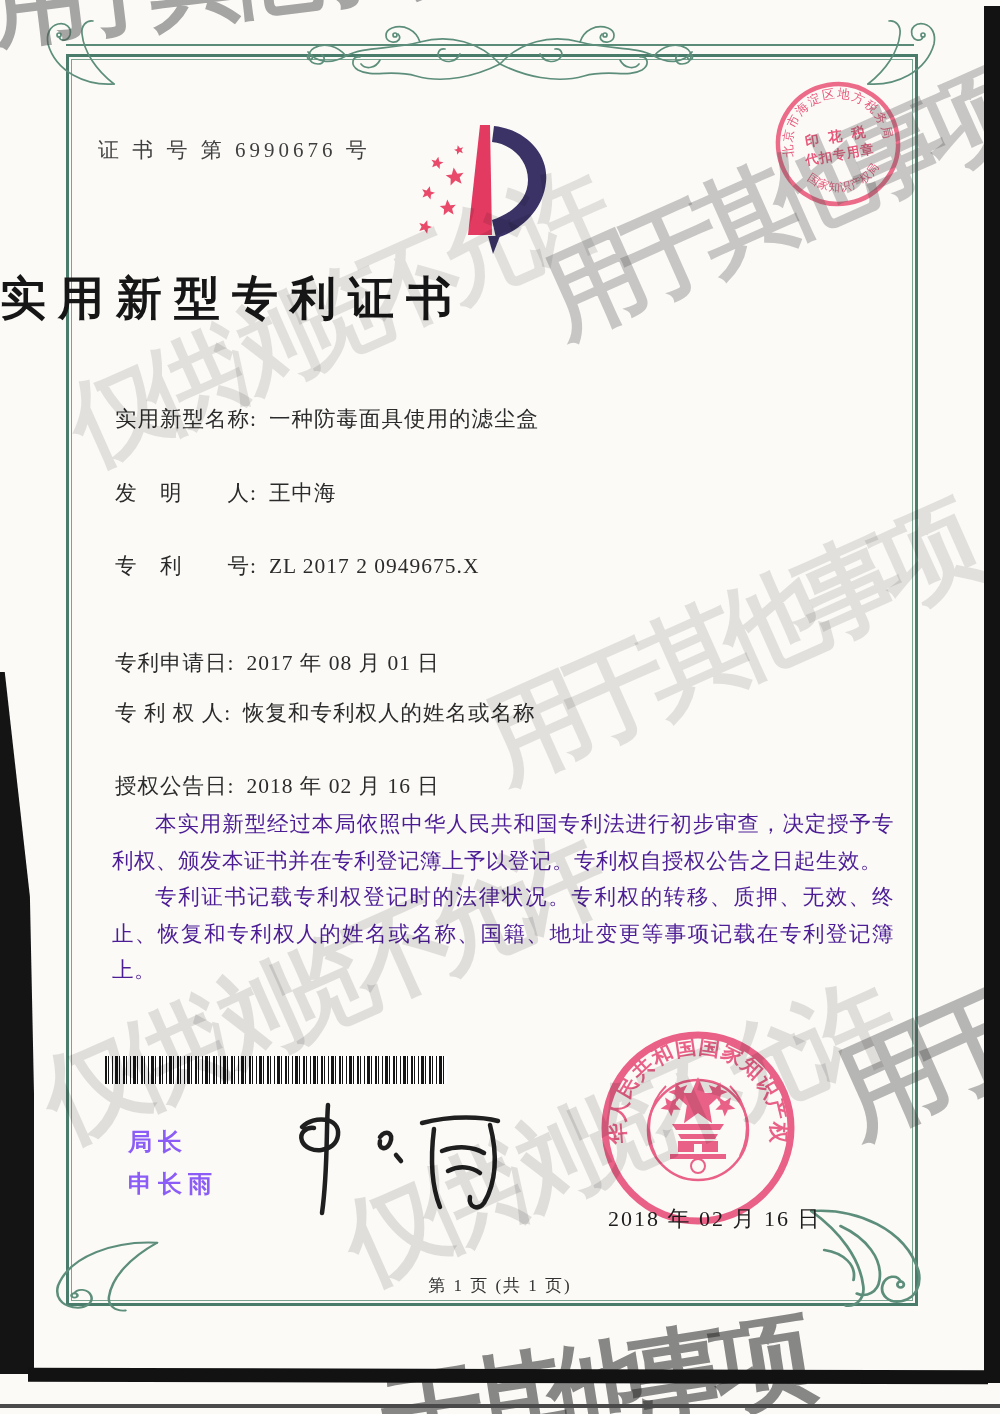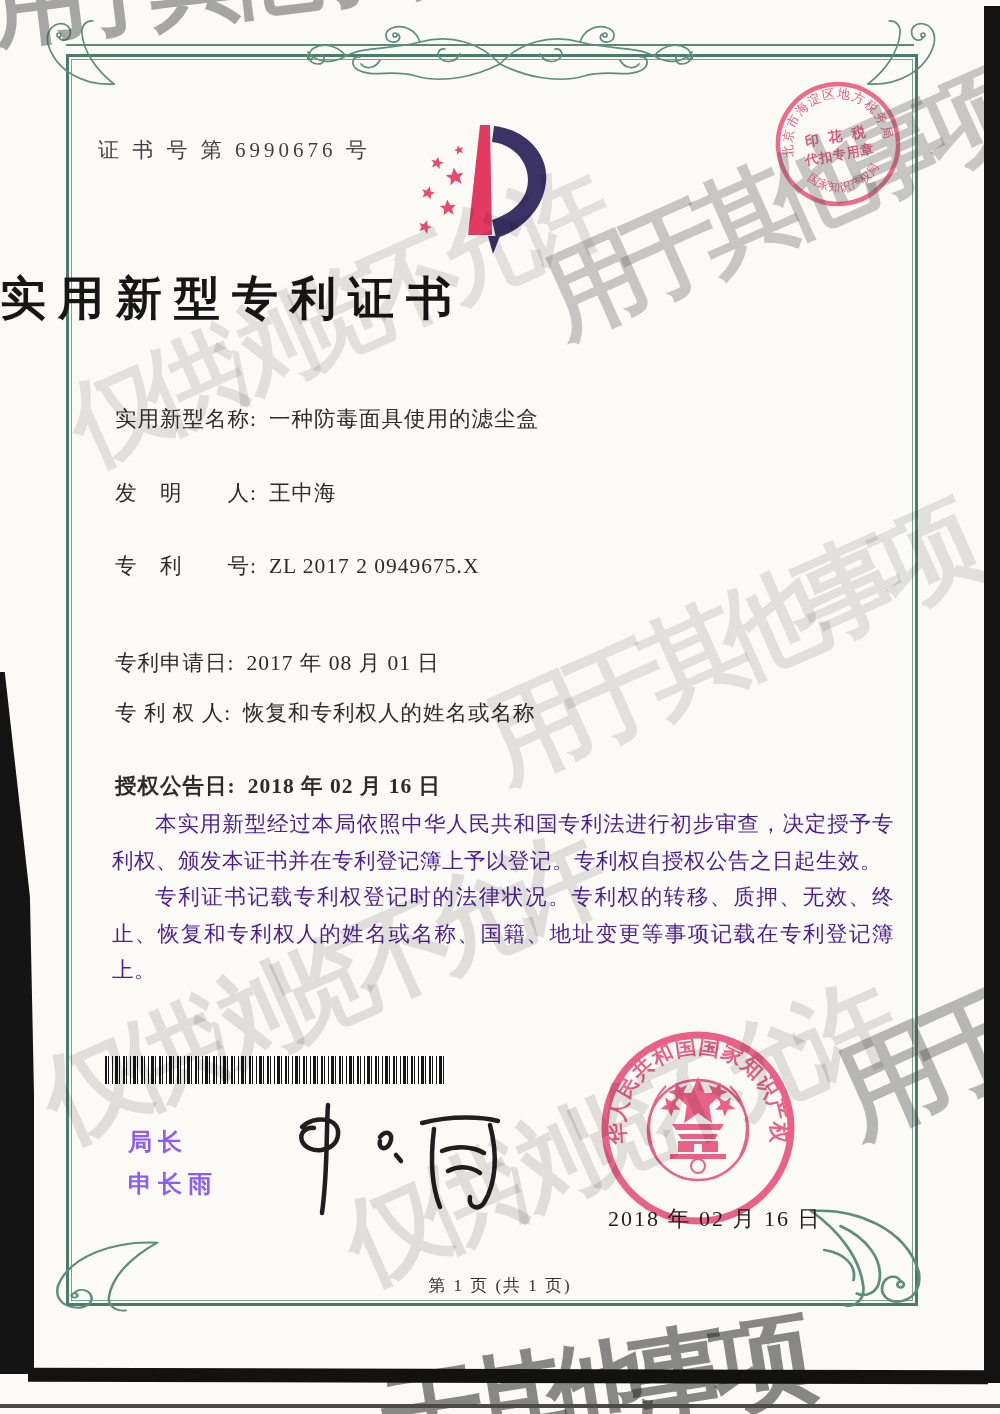--- a/index.html
+++ b/index.html
@@ -166,21 +166,21 @@
   </div>
   <div class="abs field" style="top:551px;">
     <span class="flabel">专　利　　号:</span><span class="fvalue">ZL 2017 2 0949675.X</span>
   </div>
   <div class="abs field" style="top:624px;margin-top:24px;">
     <span class="flabel">专利申请日:</span><span class="fvalue">2017 年 08 月 01 日</span>
   </div>
   <div class="abs field" style="top:698px;">
     <span class="flabel">专 利 权 人:</span><span class="fvalue">恢复和专利权人的姓名或名称</span>
   </div>
-  <div class="abs field" style="top:771px;font-weight:bold;">
+  <div class="abs field" style="top:771px;">
     <span class="flabel">授权公告日:</span><span class="fvalue">2018 年 02 月 16 日</span>
   </div>
 
   <div class="abs paras">
     <p>本实用新型经过本局依照中华人民共和国专利法进行初步审查，决定授予专利权、颁发本证书并在专利登记簿上予以登记。专利权自授权公告之日起生效。</p>
     <p>专利证书记载专利权登记时的法律状况。专利权的转移、质押、无效、终止、恢复和专利权人的姓名或名称、国籍、地址变更等事项记载在专利登记簿上。</p>
   </div>
 
   <div class="abs barcode"></div>
 

